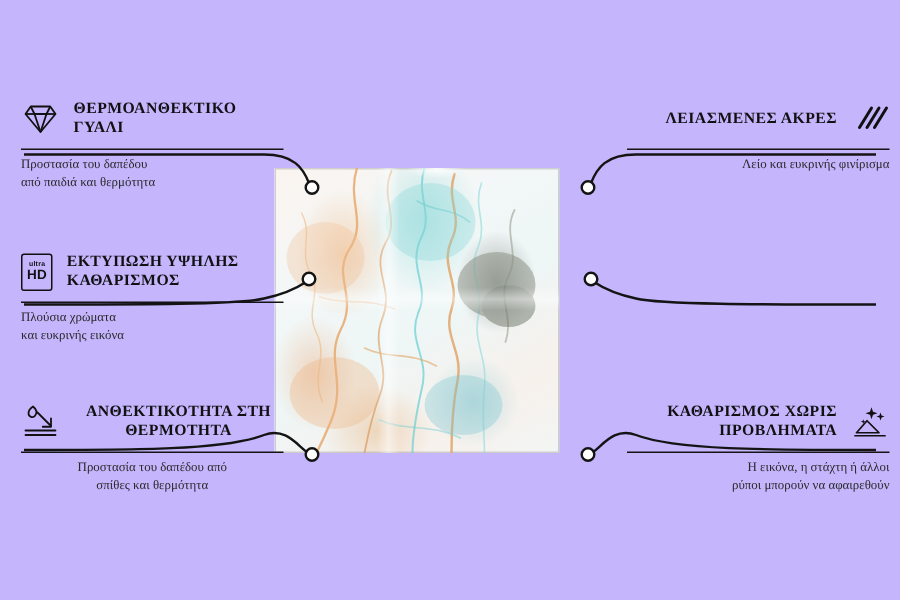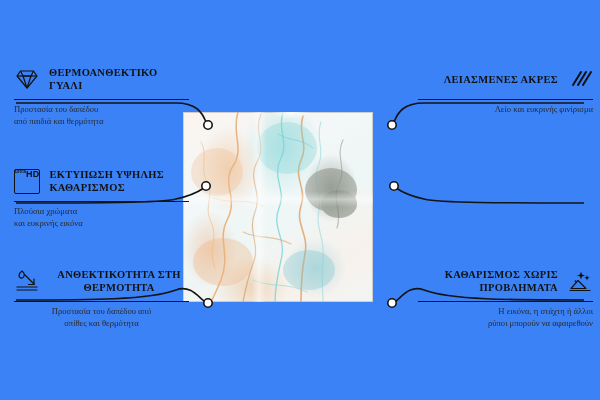--- a/index.html
+++ b/index.html
@@ -1,21 +1,21 @@
 <!DOCTYPE html>
 <html><head>
 <meta charset="utf-8">
 <style>
   html,body{margin:0;padding:0;}
   body{
     width:600px;height:400px;overflow:hidden;background:#ffffff;
     font-family:"Liberation Serif", serif;
     position:relative;
   }
-  .stage{position:absolute;inset:0;background:#3b82f6;}
+  .stage{position:absolute;inset:0;background:#c4b5fd;}
 
   
   .product-wrap{
     position:absolute;left:183px;top:112px;width:232px;height:190px;
   }
   .panel-side{
     position:absolute;left:186px;top:112px;width:46px;height:190px;
     background:linear-gradient(100deg,#e6e5dd 0%,#eceae2 45%,#f6f5ef 100%);
   }
   .glass{
@@ -65,21 +65,21 @@
     height:0;border-top:1.4px solid #141414;margin-top:5px;width:100%;
   }
   .feat .desc{
     font-family:"Liberation Serif", serif;
     font-size:8.6px;color:#2a2a2a;line-height:11.5px;margin-top:4px;
   }
   .icon{width:26px;height:26px;flex:0 0 26px;display:block;}
 
   .hd-badge{
     width:26px;height:23px;border:1.3px solid #111;border-radius:2px;
-    display:flex;flex-direction:row;justify-content:center;
+    display:flex;flex-direction:column;align-items:center;justify-content:center;
     line-height:1;
   }
   .hd-badge .u{font-family:"Liberation Sans",sans-serif;font-size:4.6px;font-weight:700;color:#111;letter-spacing:.2px;}
   .hd-badge .h{font-family:"Liberation Sans",sans-serif;font-size:9px;font-weight:700;color:#111;letter-spacing:.2px;margin-top:.5px;}
 </style>
 </head>
 <body>
 
 <div class="stage">
 

